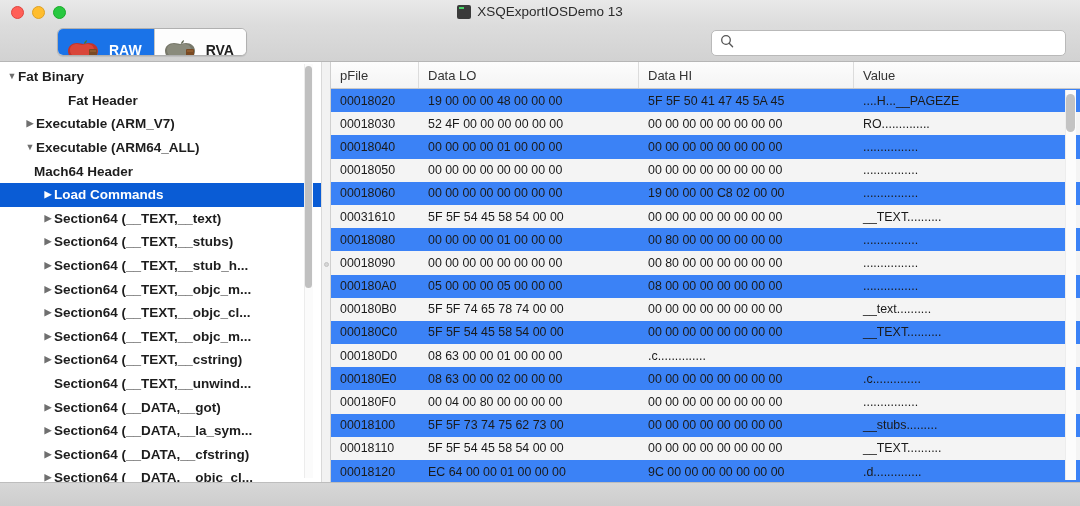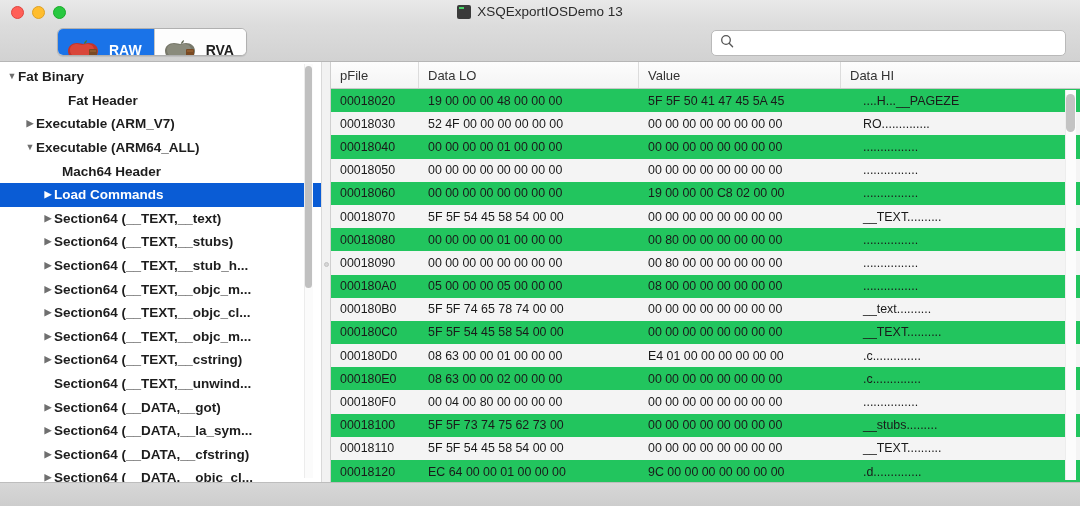--- a/index.html
+++ b/index.html
@@ -122,21 +122,21 @@
     background: #f2f2f2; border-right: 1px solid #cfcfcf;
   }
   .splitter .grip {
     position: absolute; left: 2px; top: 200px; width: 5px; height: 5px;
     border-radius: 50%; background: #d6d6d6; border: 1px solid #c2c2c2;
   }
 
   
   .hexpane {
     position: absolute; left: 331px; top: 0; right: 0; height: 420px;
-    background: #22c55e; overflow: hidden;
+    background: #3b82f6; overflow: hidden;
   }
   .hex-header {
     display: flex; height: 27px; align-items: stretch;
     background: linear-gradient(180deg,#fdfdfd 0%, #f4f4f4 100%);
     border-bottom: 1px solid #c8c8c8;
     font-size: 13px; color: #333;
   }
   .hex-header .hcell {
     display: flex; align-items: center; padding-left: 9px;
     border-right: 1px solid #dcdcdc;
@@ -243,21 +243,21 @@
             <span class="tree-label">Fat Header</span>
           </div>
           <div class="tree-row" style="padding-left: 24px;">
             <span class="disc">▶</span>
             <span class="tree-label">Executable (ARM_V7)</span>
           </div>
           <div class="tree-row" style="padding-left: 24px;">
             <span class="disc">▼</span>
             <span class="tree-label">Executable (ARM64_ALL)</span>
           </div>
-          <div class="tree-row" style="padding-left: 50px; text-align: center;">
+          <div class="tree-row" style="padding-left: 22px; text-align: center;">
             <span class="disc none">▶</span>
             <span class="tree-label">Mach64 Header</span>
           </div>
           <div class="tree-row selected" style="padding-left: 42px;">
             <span class="disc">▶</span>
             <span class="tree-label">Load Commands</span>
           </div>
           <div class="tree-row" style="padding-left: 42px;">
             <span class="disc">▶</span>
             <span class="tree-label">Section64 (__TEXT,__text)</span>
@@ -312,36 +312,36 @@
     </div>
 
     <div class="splitter">
       <div class="grip"></div>
     </div>
 
     <div class="hexpane">
       <div class="hex-header">
         <div class="hcell c-pfile">pFile</div>
         <div class="hcell c-lo">Data LO</div>
+        <div class="hcell c-hi">Data HI</div>
         <div class="hcell c-val">Value</div>
-        <div class="hcell c-hi">Data HI</div>
       </div>
       <div class="hex-rows" id="hexrows">
           <div class="hex-row"><div class="cell c-pfile">00018020</div><div class="cell c-lo">19 00 00 00 48 00 00 00</div><div class="cell c-hi">5F 5F 50 41 47 45 5A 45</div><div class="cell c-val">....H...__PAGEZE</div></div>
           <div class="hex-row odd"><div class="cell c-pfile">00018030</div><div class="cell c-lo">52 4F 00 00 00 00 00 00</div><div class="cell c-hi">00 00 00 00 00 00 00 00</div><div class="cell c-val">RO..............</div></div>
           <div class="hex-row"><div class="cell c-pfile">00018040</div><div class="cell c-lo">00 00 00 00 01 00 00 00</div><div class="cell c-hi">00 00 00 00 00 00 00 00</div><div class="cell c-val">................</div></div>
           <div class="hex-row odd"><div class="cell c-pfile">00018050</div><div class="cell c-lo">00 00 00 00 00 00 00 00</div><div class="cell c-hi">00 00 00 00 00 00 00 00</div><div class="cell c-val">................</div></div>
           <div class="hex-row"><div class="cell c-pfile">00018060</div><div class="cell c-lo">00 00 00 00 00 00 00 00</div><div class="cell c-hi">19 00 00 00 C8 02 00 00</div><div class="cell c-val">................</div></div>
-          <div class="hex-row odd"><div class="cell c-pfile">00018070</div><div class="cell c-lo">5F 5F 54 45 58 54 00 00</div><div class="cell c-hi">00 00 00 00 00 00 00 00</div><div class="cell c-val">__TEXT..........</div></div>
+          <div class="hex-row odd"><div class="cell c-pfile">00031610</div><div class="cell c-lo">5F 5F 54 45 58 54 00 00</div><div class="cell c-hi">00 00 00 00 00 00 00 00</div><div class="cell c-val">__TEXT..........</div></div>
           <div class="hex-row"><div class="cell c-pfile">00018080</div><div class="cell c-lo">00 00 00 00 01 00 00 00</div><div class="cell c-hi">00 80 00 00 00 00 00 00</div><div class="cell c-val">................</div></div>
           <div class="hex-row odd"><div class="cell c-pfile">00018090</div><div class="cell c-lo">00 00 00 00 00 00 00 00</div><div class="cell c-hi">00 80 00 00 00 00 00 00</div><div class="cell c-val">................</div></div>
           <div class="hex-row"><div class="cell c-pfile">000180A0</div><div class="cell c-lo">05 00 00 00 05 00 00 00</div><div class="cell c-hi">08 00 00 00 00 00 00 00</div><div class="cell c-val">................</div></div>
           <div class="hex-row odd"><div class="cell c-pfile">000180B0</div><div class="cell c-lo">5F 5F 74 65 78 74 00 00</div><div class="cell c-hi">00 00 00 00 00 00 00 00</div><div class="cell c-val">__text..........</div></div>
           <div class="hex-row"><div class="cell c-pfile">000180C0</div><div class="cell c-lo">5F 5F 54 45 58 54 00 00</div><div class="cell c-hi">00 00 00 00 00 00 00 00</div><div class="cell c-val">__TEXT..........</div></div>
-          <div class="hex-row odd"><div class="cell c-pfile">000180D0</div><div class="cell c-lo">08 63 00 00 01 00 00 00</div><div class="cell c-hi">E4 01 00 00 00 00 00 00</div><div class="cell c-val">.c..............</div></div>
+          <div class="hex-row odd"><div class="cell c-pfile">000180D0</div><div class="cell c-lo">08 63 00 00 01 00 00 00</div><div class="cell c-val">.c..............</div></div>
           <div class="hex-row"><div class="cell c-pfile">000180E0</div><div class="cell c-lo">08 63 00 00 02 00 00 00</div><div class="cell c-hi">00 00 00 00 00 00 00 00</div><div class="cell c-val">.c..............</div></div>
           <div class="hex-row odd"><div class="cell c-pfile">000180F0</div><div class="cell c-lo">00 04 00 80 00 00 00 00</div><div class="cell c-hi">00 00 00 00 00 00 00 00</div><div class="cell c-val">................</div></div>
           <div class="hex-row"><div class="cell c-pfile">00018100</div><div class="cell c-lo">5F 5F 73 74 75 62 73 00</div><div class="cell c-hi">00 00 00 00 00 00 00 00</div><div class="cell c-val">__stubs.........</div></div>
           <div class="hex-row odd"><div class="cell c-pfile">00018110</div><div class="cell c-lo">5F 5F 54 45 58 54 00 00</div><div class="cell c-hi">00 00 00 00 00 00 00 00</div><div class="cell c-val">__TEXT..........</div></div>
           <div class="hex-row"><div class="cell c-pfile">00018120</div><div class="cell c-lo">EC 64 00 00 01 00 00 00</div><div class="cell c-hi">9C 00 00 00 00 00 00 00</div><div class="cell c-val">.d..............</div></div>
         </div>
       <div class="hx-track"></div>
       <div class="hx-thumb"></div>
     </div>
   </div>

